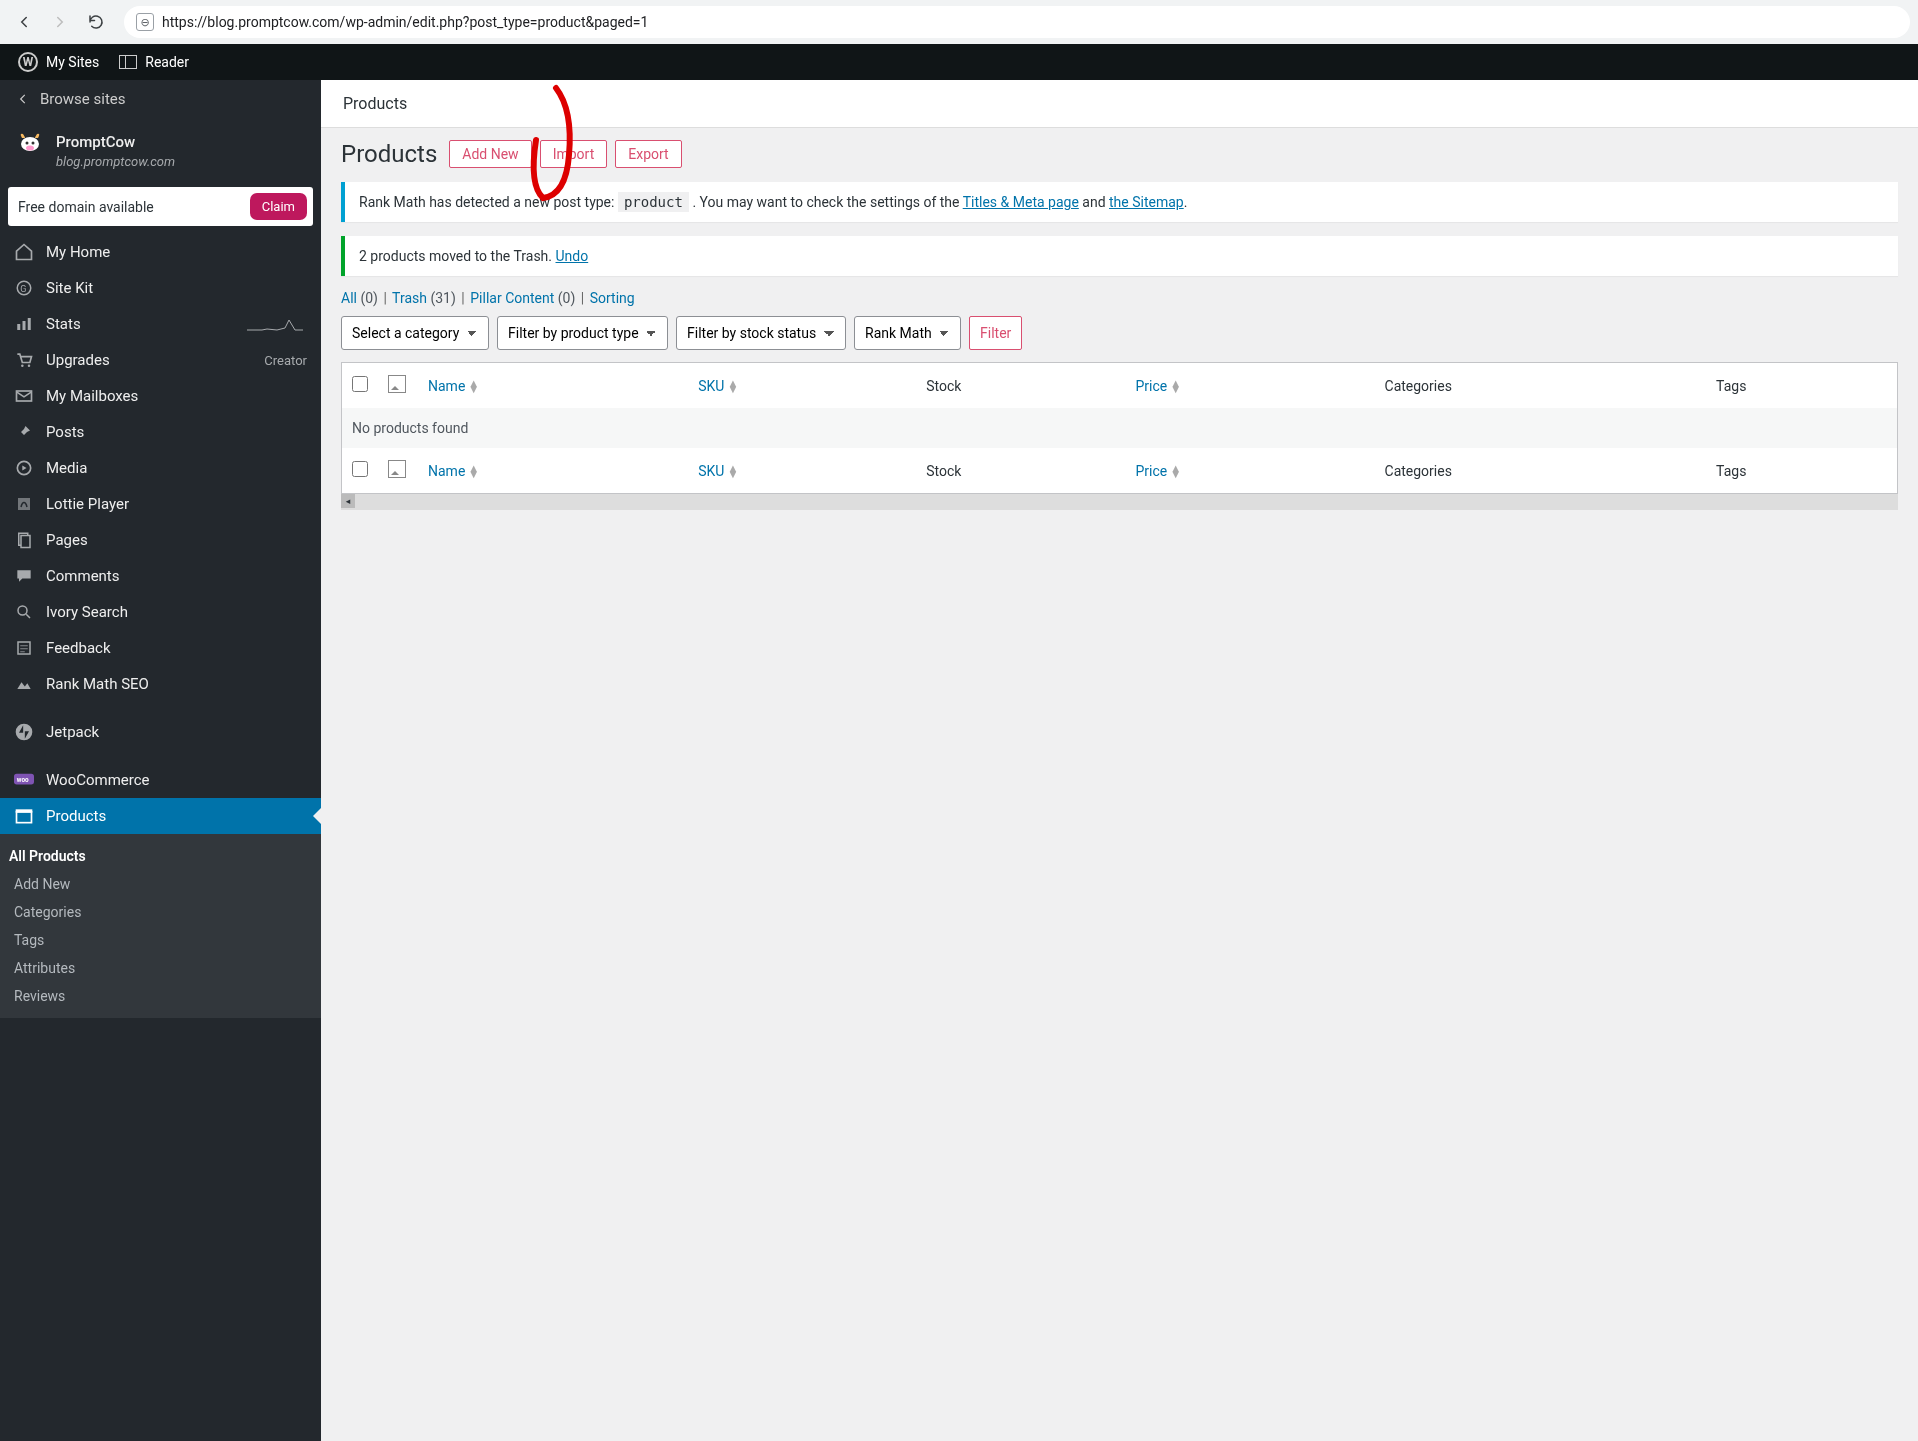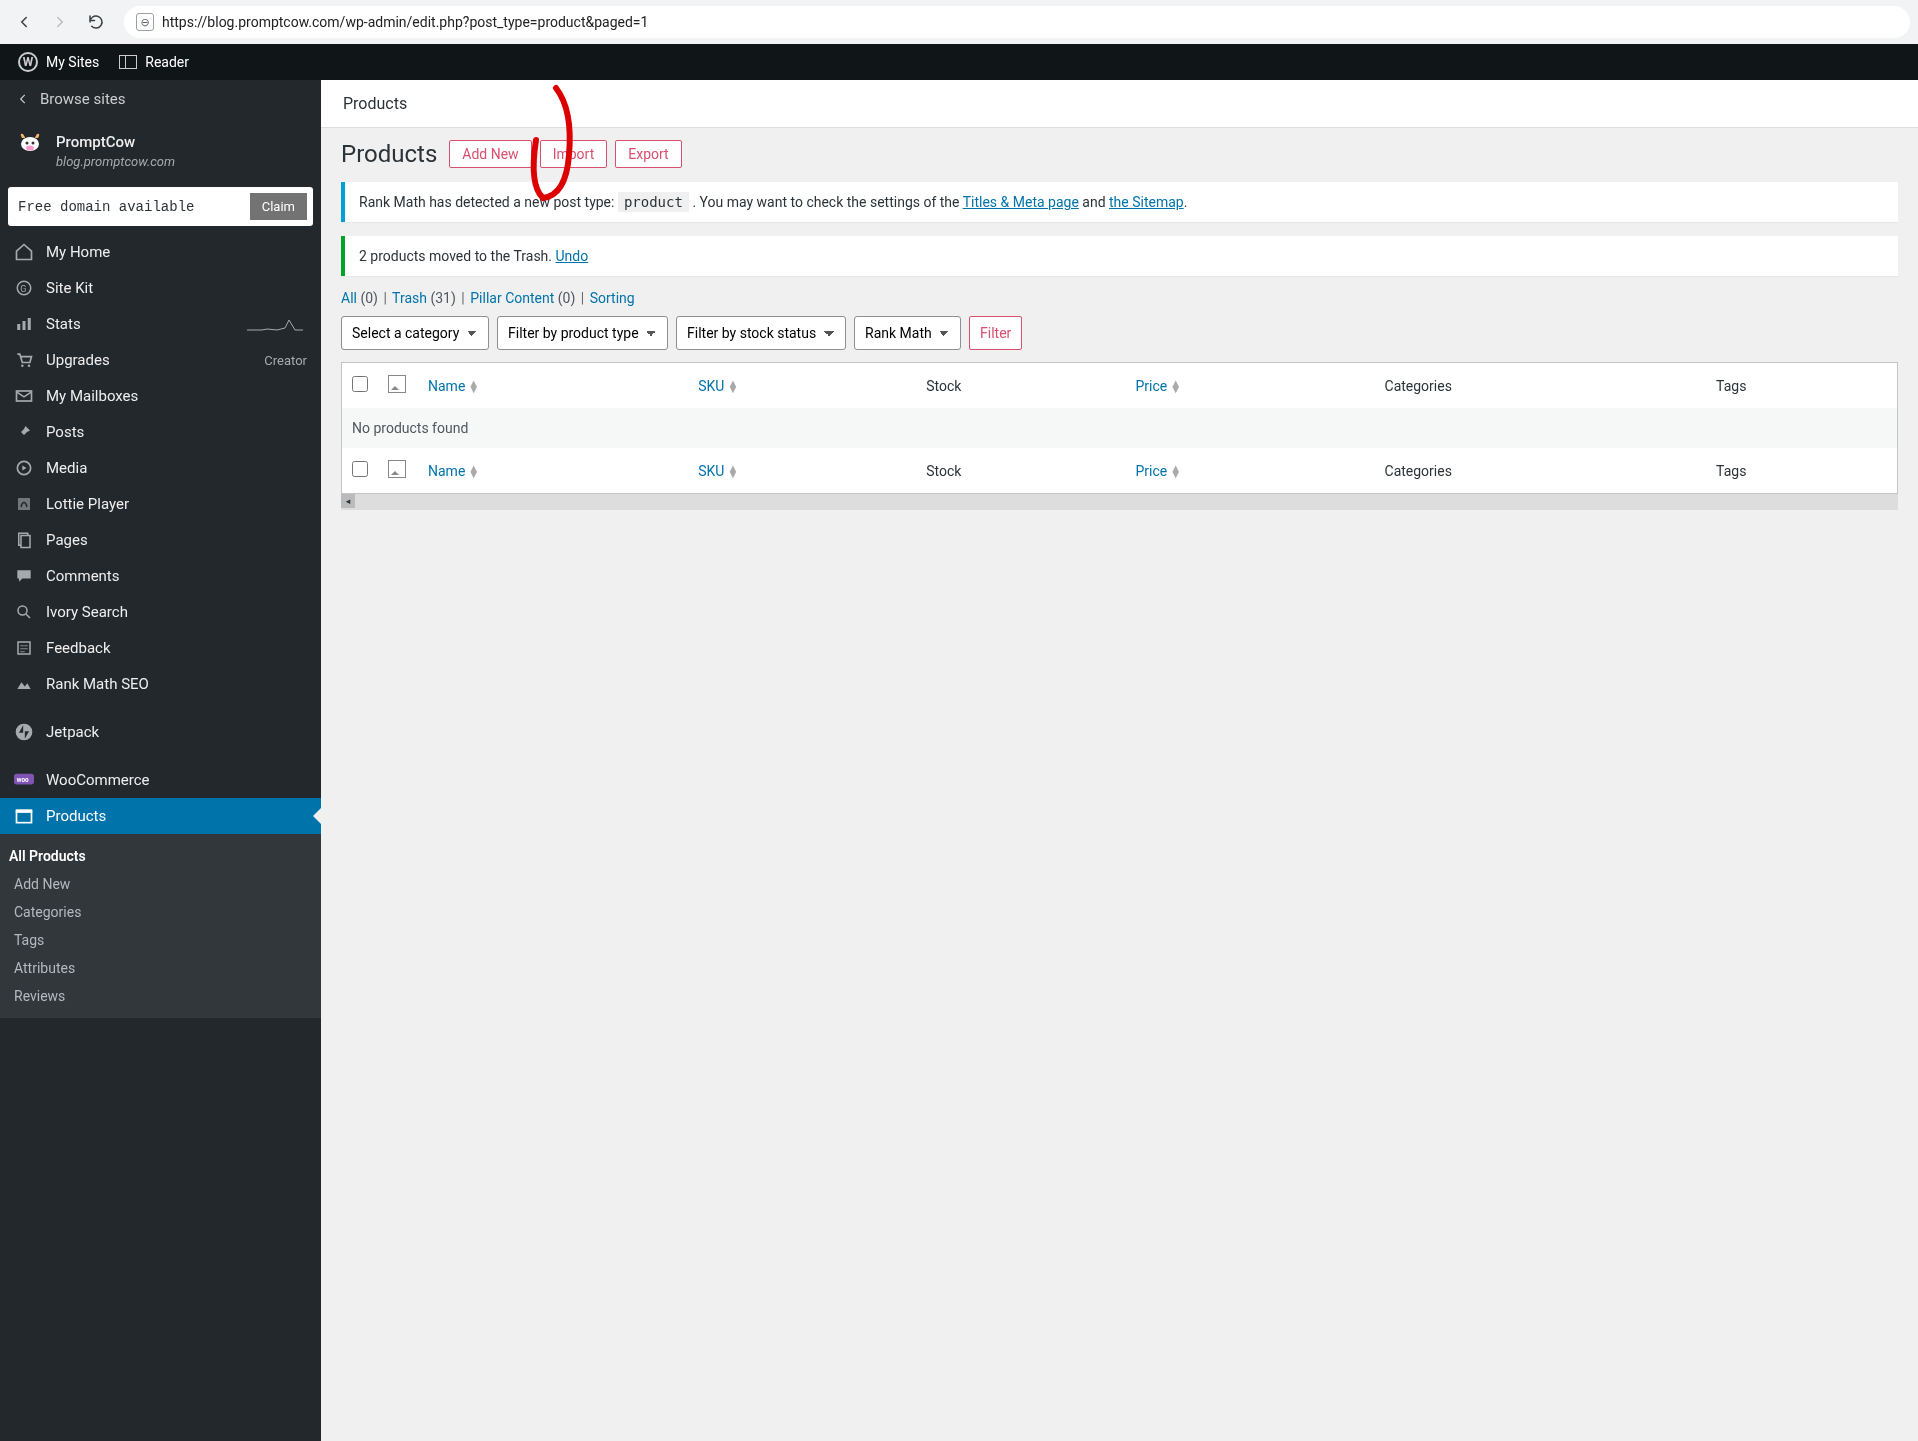--- a/index.html
+++ b/index.html
@@ -24,22 +24,22 @@
     
     
     .sidebar { width: 321px; background: #23282d; color: #eee; overflow-y: auto; font-size: 15px; flex-shrink:0;}
     .browse-sites { display:flex; align-items:center; gap:10px; padding: 10px 16px; color:#ccc; cursor:pointer;}
     .site-header { display: flex; align-items: center; gap: 12px; padding: 10px 16px 4px; }
     .cow-logo { width: 28px; height: 28px; display:flex; align-items:center; justify-content:center; }
     .site-name { font-weight: 500; font-size:15px;}
     .site-url { color: #a7aaad; font-size: 13px; padding-left:56px; margin-top:-6px; padding-bottom:10px;font-style:italic;}
     
     .claim-box { margin: 8px; background: #fff; border-radius: 3px; display:flex; align-items:center; justify-content:space-between; padding: 6px 6px 6px 10px; }
-    .claim-box span { color: #2c3338; font-size: 14px; font-family: Liberation Mono, monospace; }
-    .claim-btn { background: #737373; color: #fff; border: none; padding: 6px 12px; border-radius: 0; font-size: 13px; cursor: pointer; }
+    .claim-box span { color: #2c3338; font-size: 14px; }
+    .claim-btn { background: #be185d; color: #fff; border: none; padding: 6px 12px; border-radius: 7px; font-size: 13px; cursor: pointer; }
     
     .menu-item { display: flex; align-items: center; gap: 12px; padding: 8px 14px; cursor: pointer; color: #eee; min-height:36px;}
     .menu-item.active { background: #0073aa; color: #fff; position: relative; }
     .menu-item.active::after { content:''; position:absolute; right:0; top:50%; transform:translateY(-50%); border:8px solid transparent; border-right-color:#f0f0f1; }
     .menu-icon { width: 20px; height:20px; display: flex; align-items: center; justify-content:center; color:#a7aaad;}
     .menu-item.active .menu-icon { color:#fff; }
     .meta-right { margin-left:auto; color:#a7aaad; font-size:13px; }
     .stats-spark { width:60px; height:16px; }
     
     .submenu { background: #32373c; padding: 8px 0; }

